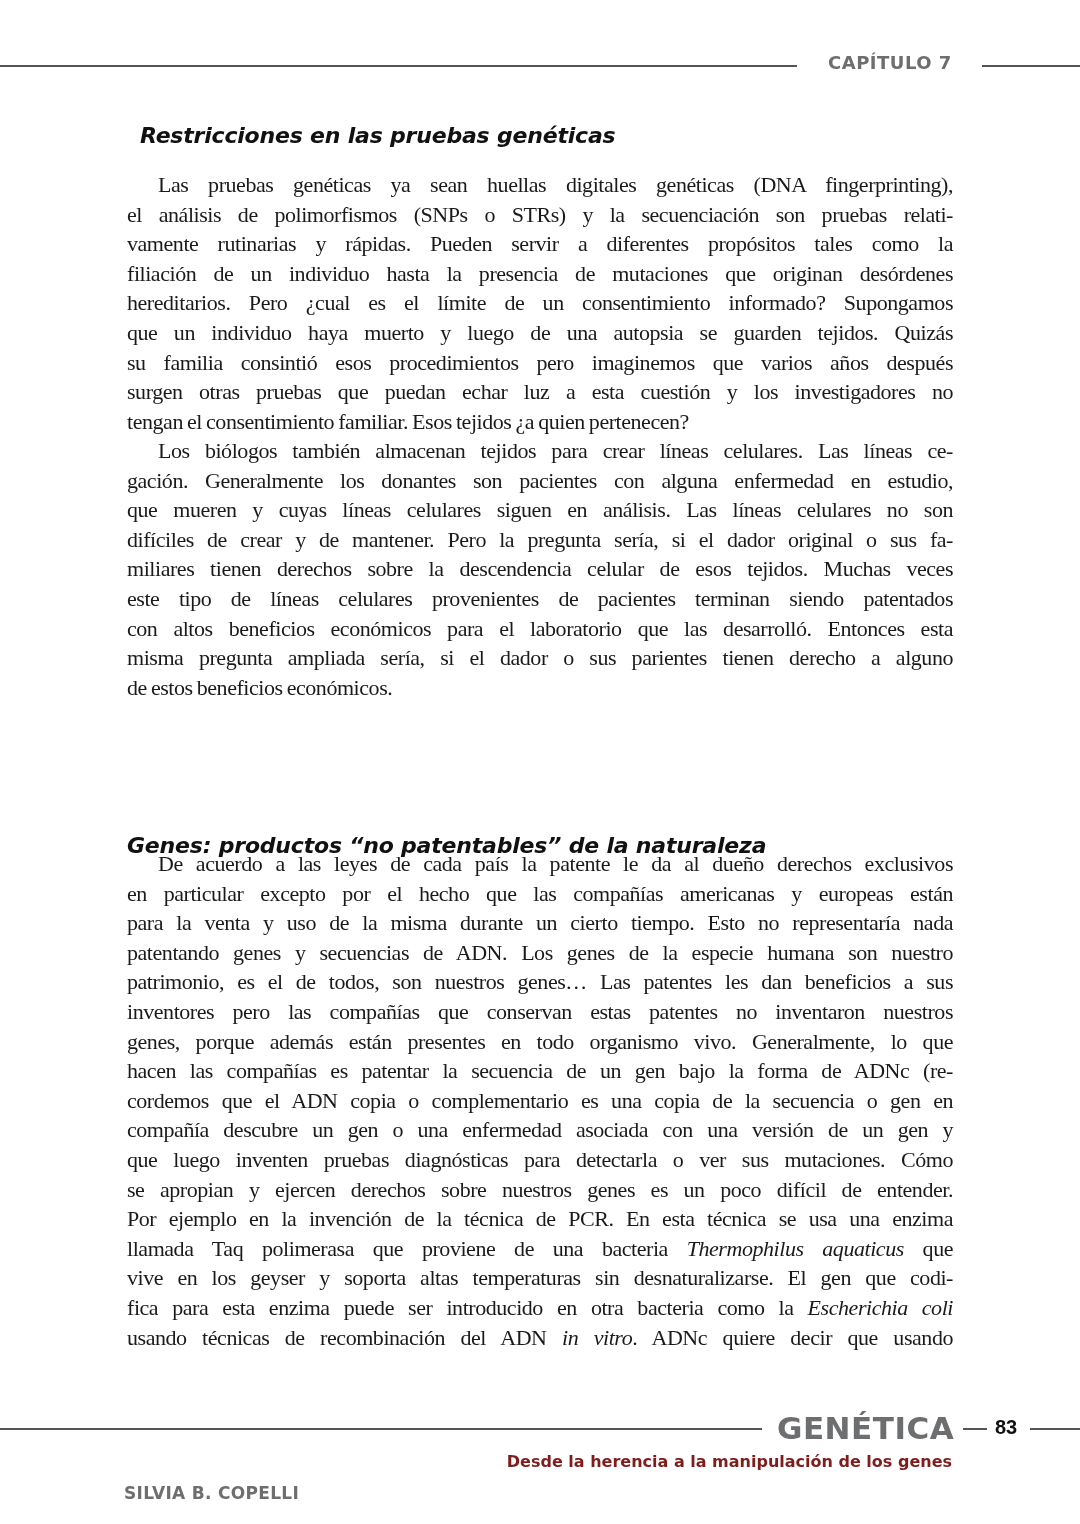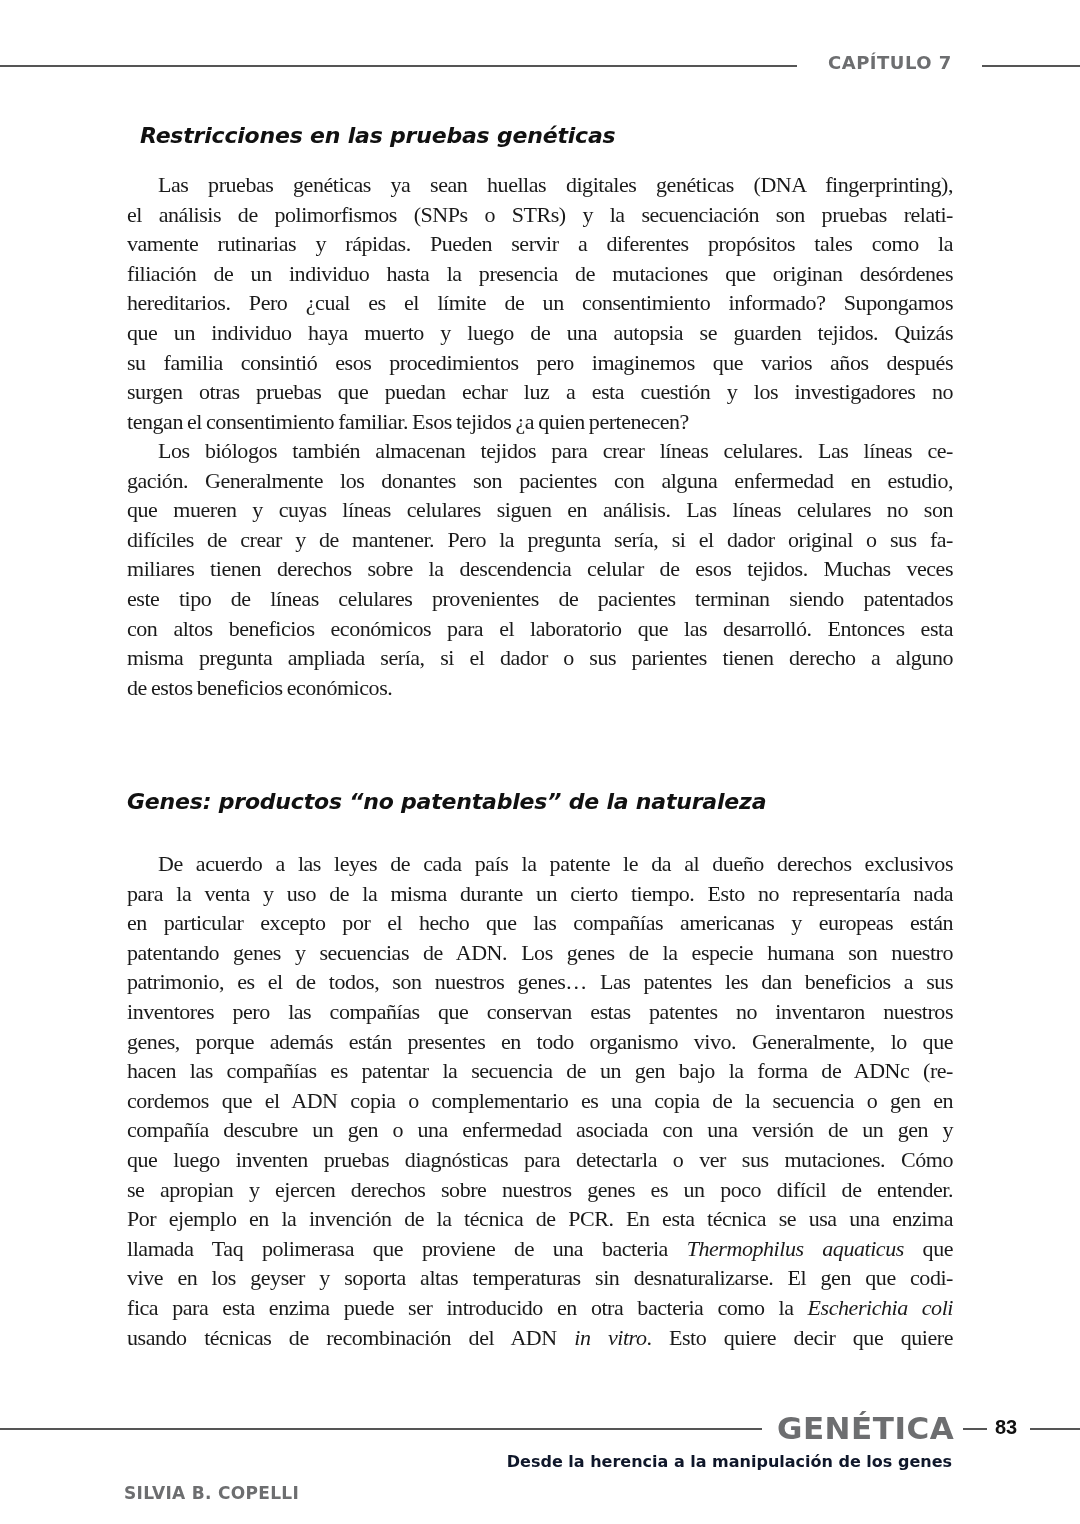--- a/index.html
+++ b/index.html
@@ -4,34 +4,34 @@
 <style>
   html, body { margin: 0; padding: 0; background: #ffffff; }
   body { width: 1080px; height: 1524px; position: relative; overflow: hidden; font-family: "Liberation Serif", serif; color: #1a1a1a; }
 
   .header-line-left { position: absolute; left: 0; top: 65px; width: 797px; height: 2px; background: #555; }
   .header-line-right { position: absolute; left: 982px; top: 65px; width: 98px; height: 2px; background: #555; }
   .chapter { position: absolute; left: 828px; top: 52px; font-family: "DejaVu Sans", sans-serif; font-weight: bold; font-size: 18px; color: #6d6e70; letter-spacing: 0.5px; }
 
   .heading { position: absolute; left: 127px; font-family: "DejaVu Sans", sans-serif; font-weight: bold; font-style: italic; font-size: 22px; color: #111; letter-spacing: -0.2px; }
   .h1 { top: 110px; }
-  .h2 { top: 789px; }
+  .h2 { top: 833px; }
 
   .para { position: absolute; left: 127px; width: 826px; }
   .line { display: block; height: 29.6px; line-height: 29.6px; font-size: 22px; text-align: justify; text-align-last: justify; white-space: nowrap; letter-spacing: -0.45px; word-spacing: -1px; }
   .line.last { text-align-last: left; }
   .line.indent { padding-left: 31px; }
 
   .footer-line-left { position: absolute; left: 0; top: 1428px; width: 762px; height: 2px; background: #555; }
   .footer-title { position: absolute; left: 777px; top: 1410px; font-family: "DejaVu Sans", sans-serif; font-weight: bold; font-size: 31px; color: #6d6e70; letter-spacing: 0.5px; }
   .footer-dash1 { position: absolute; left: 963px; top: 1428px; width: 24px; height: 2px; background: #555; }
   .footer-page { position: absolute; left: 995px; top: 1416px; font-family: "Liberation Sans", sans-serif; font-weight: bold; font-size: 20px; color: #111; }
   .footer-dash2 { position: absolute; left: 1030px; top: 1428px; width: 50px; height: 2px; background: #555; }
   .footer-author { position: absolute; left: 124px; top: 1452px; font-family: "DejaVu Sans", sans-serif; font-weight: bold; font-size: 17px; color: #6d6e70; letter-spacing: 0.3px; margin-top: 31px; }
-  .footer-subtitle { position: absolute; right: 128px; top: 1452px; font-family: "DejaVu Sans", sans-serif; font-weight: bold; font-size: 16px; color: #0f172a; }
+  .footer-subtitle { position: absolute; right: 128px; top: 1452px; font-family: "DejaVu Sans", sans-serif; font-weight: bold; font-size: 16px; color: #7f1d1d; }
 </style>
 </head>
 <body>
 
 <div class="header-line-left"></div>
 <div class="chapter">CAPÍTULO 7</div>
 <div class="header-line-right"></div>
 
 <h2 class="heading h1" style="margin:13px;">Restricciones en las pruebas genéticas</h2>
 
@@ -56,36 +56,36 @@
   <span class="line">este tipo de líneas celulares provenientes de pacientes terminan siendo patentados</span>
   <span class="line">con altos beneficios económicos para el laboratorio que las desarrolló. Entonces esta</span>
   <span class="line">misma pregunta ampliada sería, si el dador o sus parientes tienen derecho a alguno</span>
   <span class="line last">de estos beneficios económicos.</span>
 </div>
 
 <h2 class="heading h2" style="margin:0;">Genes: productos “no patentables” de la naturaleza</h2>
 
 <div class="para" style="top:849px;">
   <span class="line indent">De acuerdo a las leyes de cada país la patente le da al dueño derechos exclusivos</span>
+  <span class="line">en particular excepto por el hecho que las compañías americanas y europeas están</span>
   <span class="line">para la venta y uso de la misma durante un cierto tiempo. Esto no representaría nada</span>
-  <span class="line">en particular excepto por el hecho que las compañías americanas y europeas están</span>
   <span class="line">patentando genes y secuencias de ADN. Los genes de la especie humana son nuestro</span>
   <span class="line">patrimonio, es el de todos, son nuestros genes… Las patentes les dan beneficios a sus</span>
   <span class="line">inventores pero las compañías que conservan estas patentes no inventaron nuestros</span>
   <span class="line">genes, porque además están presentes en todo organismo vivo. Generalmente, lo que</span>
   <span class="line">hacen las compañías es patentar la secuencia de un gen bajo la forma de ADNc (re-</span>
   <span class="line">cordemos que el ADN copia o complementario es una copia de la secuencia o gen en</span>
   <span class="line">compañía descubre un gen o una enfermedad asociada con una versión de un gen y</span>
   <span class="line">que luego inventen pruebas diagnósticas para detectarla o ver sus mutaciones. Cómo</span>
   <span class="line">se apropian y ejercen derechos sobre nuestros genes es un poco difícil de entender.</span>
   <span class="line">Por ejemplo en la invención de la técnica de PCR. En esta técnica se usa una enzima</span>
   <span class="line"><span>llamada Taq polimerasa que proviene de una bacteria </span><em>Thermophilus aquaticus</em><span> que</span></span>
   <span class="line"><span>vive en los geyser y soporta altas temperaturas sin desnaturalizarse. El gen que codi-</span></span>
   <span class="line"><span>fica para esta enzima puede ser introducido en otra bacteria como la </span><em>Escherichia coli</em></span>
-  <span class="line"><span>usando técnicas de recombinación del ADN </span><em>in vitro</em><span>. Esto quiere decir que quiere</span></span>
+  <span class="line"><span>usando técnicas de recombinación del ADN </span><em>in vitro</em><span>. ADNc quiere decir que usando</span></span>
 </div>
 
 <div class="footer-line-left"></div>
 <div class="footer-title">GENÉTICA</div>
 <div class="footer-dash1"></div>
 <div class="footer-page">83</div>
 <div class="footer-dash2"></div>
 <div class="footer-author">SILVIA B. COPELLI</div>
 <div class="footer-subtitle">Desde la herencia a la manipulación de los genes</div>
 

